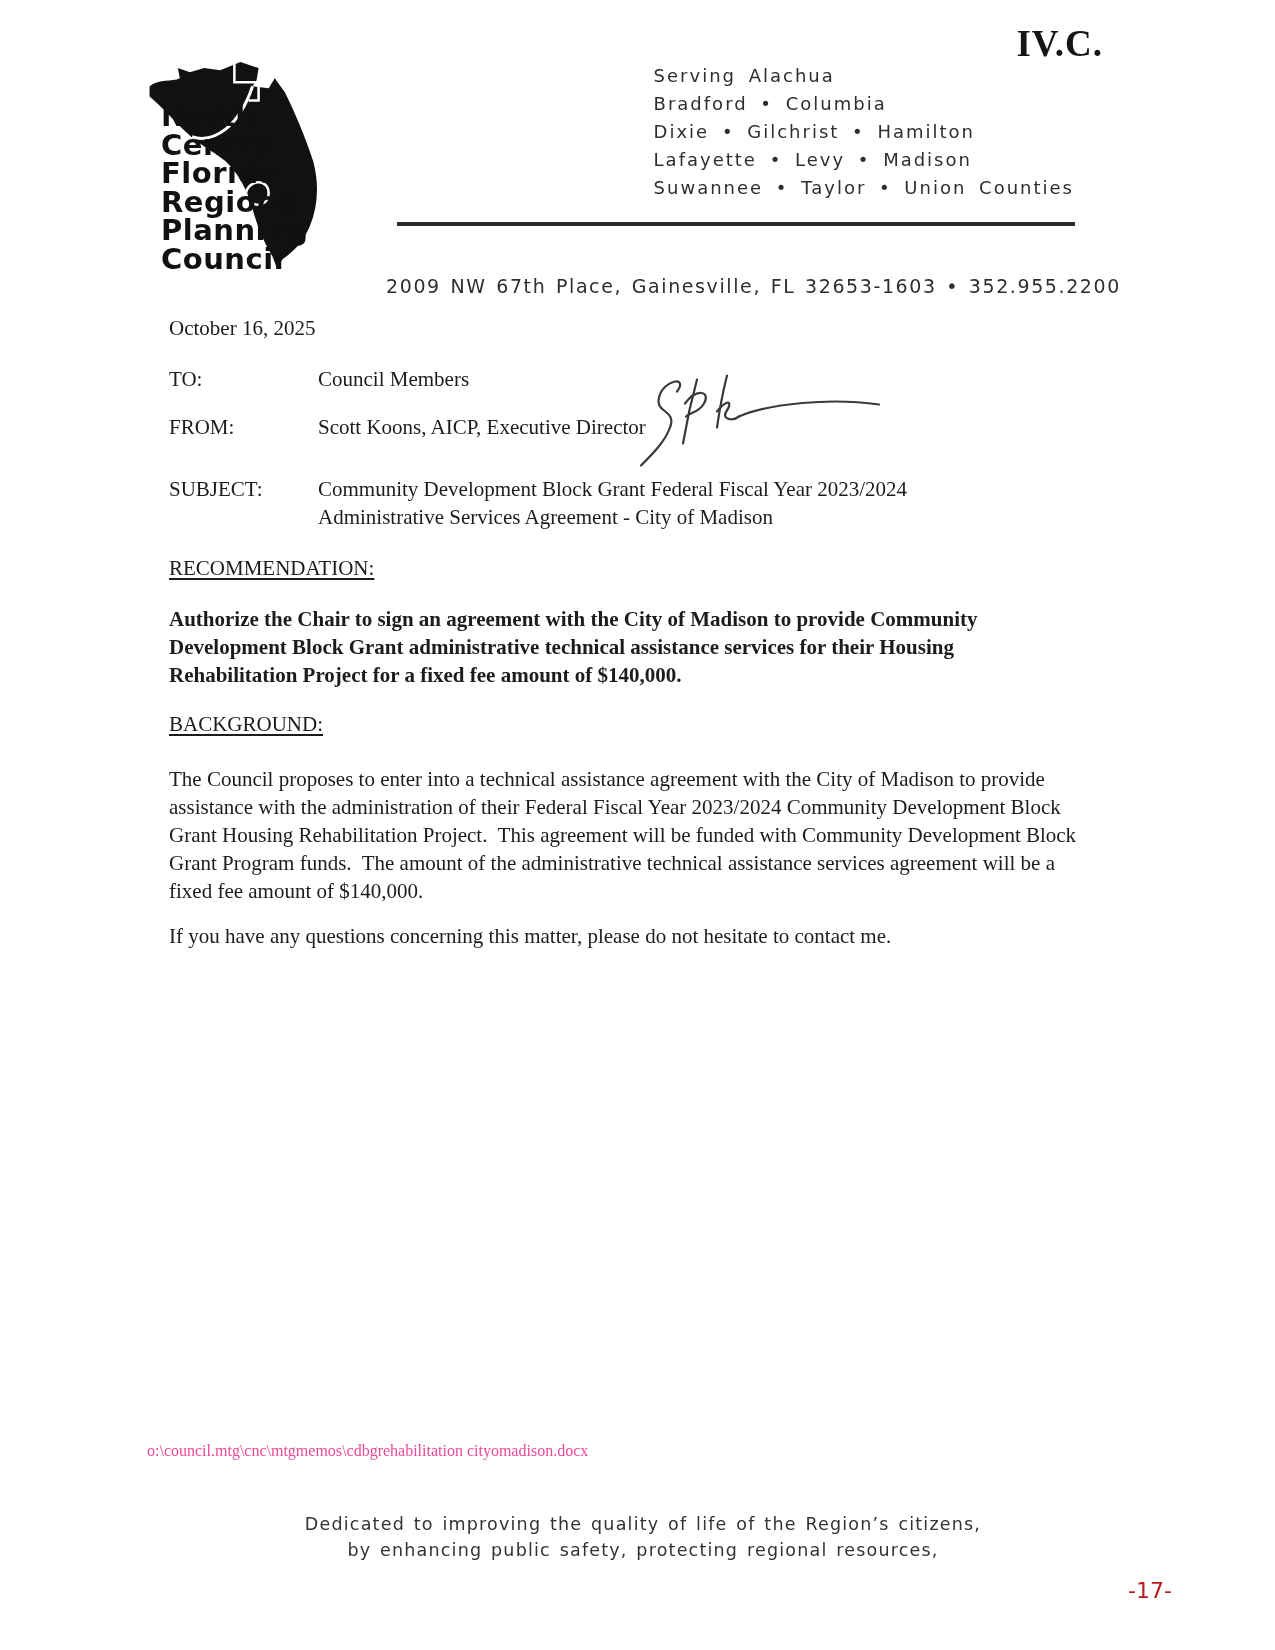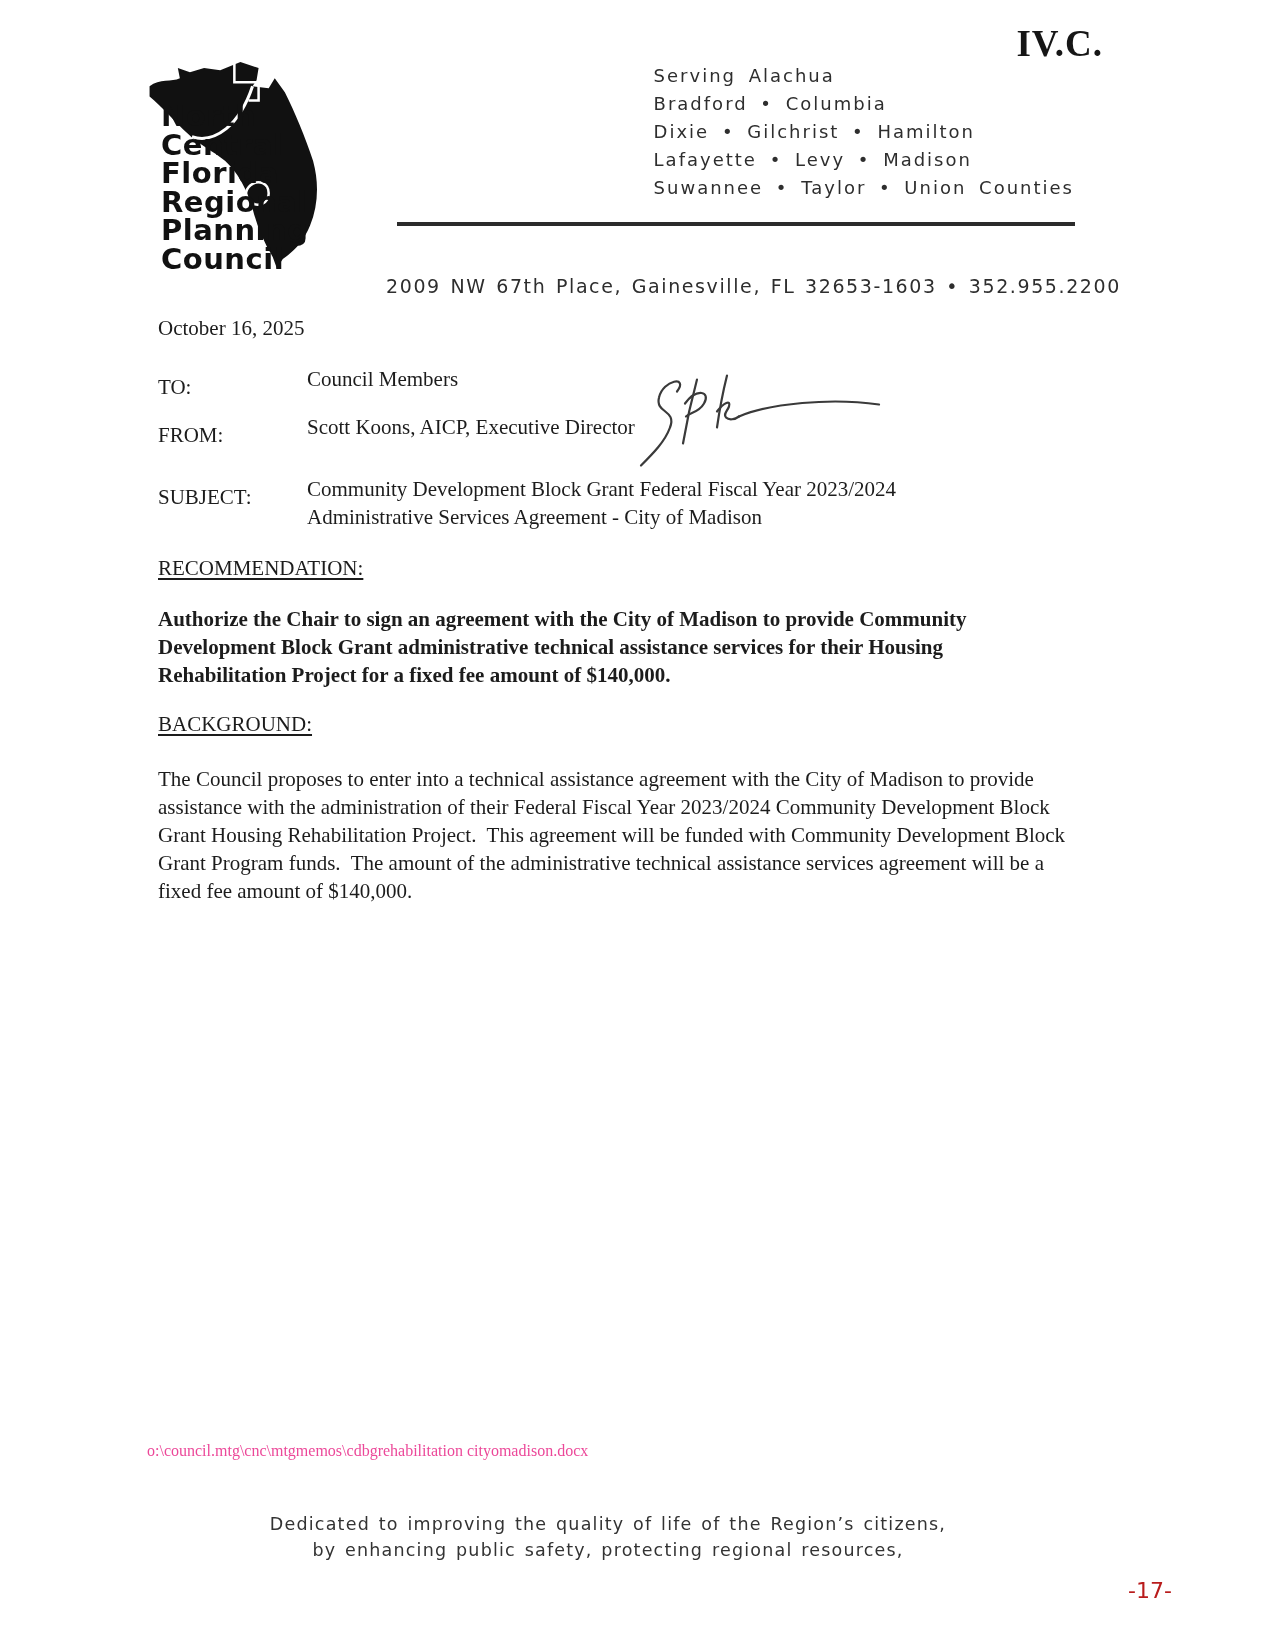--- a/index.html
+++ b/index.html
@@ -72,23 +72,23 @@
     top: 46px;
     font-family: "DejaVu Sans", sans-serif;
     font-weight: bold;
     font-size: 29px;
     line-height: 28.5px;
     letter-spacing: 0.5px;
     color: #111;
   }
 
   
-  .memo-item { position: absolute; left: 158px; font-size: 21px; line-height: 28px; }
+  .memo-item { position: absolute; left: 169px; font-size: 21px; line-height: 28px; }
   .memo-date { top: 314px; }
-  .field-row .label { position: absolute; left: 0; top: 0; white-space: nowrap; margin-top: 8px; }
+  .field-row .label { position: absolute; left: 0; top: 0; white-space: nowrap; }
   .field-row .value { position: absolute; left: 149px; top: 0; white-space: nowrap; }
   .row-to { top: 365px; width: 900px; height: 28px; }
   .row-from { top: 413px; width: 900px; height: 28px; }
   .row-subject { top: 475px; width: 900px; height: 56px; }
   .subject-line2 { position: absolute; left: 149px; top: 28px; white-space: nowrap; }
 
   .signature {
     position: absolute;
     left: 635px;
     top: 370px;
@@ -129,20 +129,21 @@
     left: 0;
     top: 1512px;
     width: 1216px;
     text-align: center;
     font-family: "DejaVu Sans", sans-serif;
     font-size: 17.5px;
     line-height: 25.5px;
     letter-spacing: 1.2px;
     word-spacing: 2px;
     color: #333;
+    padding-left: 35px;
   }
   .page-number {
     position: absolute;
     left: 1128px;
     top: 1578px;
     font-family: "DejaVu Sans", sans-serif;
     font-size: 22px;
     color: #b91c1c;
   }
 </style>
@@ -213,20 +214,21 @@
     <span class="value">Community Development Block Grant Federal Fiscal Year 2023/2024</span>
     <span class="subject-line2">Administrative Services Agreement - City of Madison</span>
   </div>
 
   <div class="memo-item section-heading heading-recommendation">RECOMMENDATION:</div>
   <div class="memo-item para-recommendation">Authorize the Chair to sign an agreement with the City of Madison to provide Community Development Block Grant administrative technical assistance services for their Housing Rehabilitation Project for a fixed fee amount of $140,000.</div>
 
   <div class="memo-item section-heading heading-background">BACKGROUND:</div>
   <div class="memo-item para-background">The Council proposes to enter into a technical assistance agreement with the City of Madison to provide assistance with the administration of their Federal Fiscal Year 2023/2024 Community Development Block Grant Housing Rehabilitation Project.  This agreement will be funded with Community Development Block Grant Program funds.  The amount of the administrative technical assistance services agreement will be a fixed fee amount of $140,000.</div>
 
+  <div class="memo-item closing-line">If you have any questions concerning this matter, please do not hesitate to contact me.</div>
 
   <div class="file-path">o:\council.mtg\cnc\mtgmemos\cdbgrehabilitation cityomadison.docx</div>
 
   <div class="dedication">
     <div>Dedicated to improving the quality of life of the Region’s citizens,</div>
     <div>by enhancing public safety, protecting regional resources,</div>
   </div>
 
   <div class="page-number">-17-</div>
 

